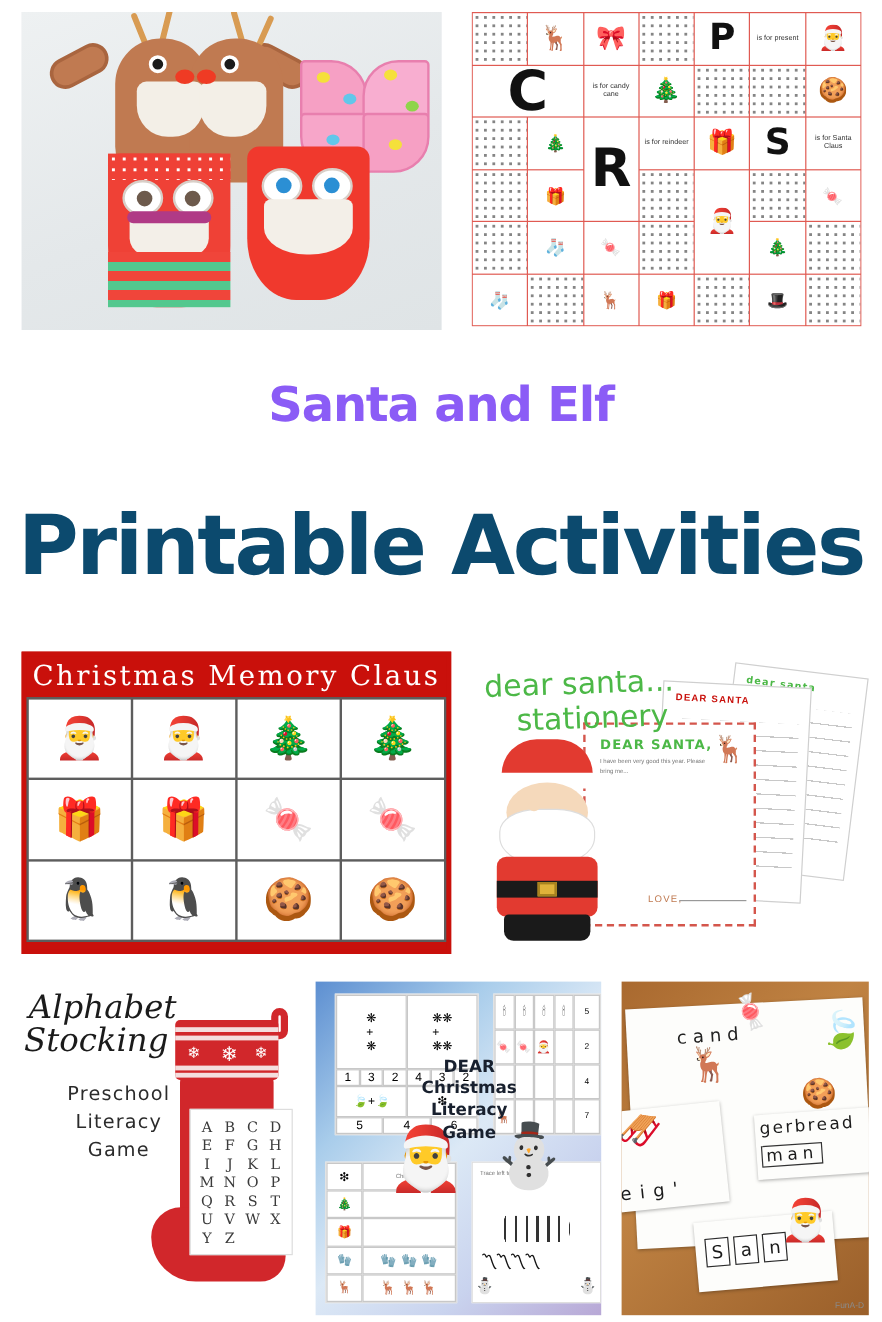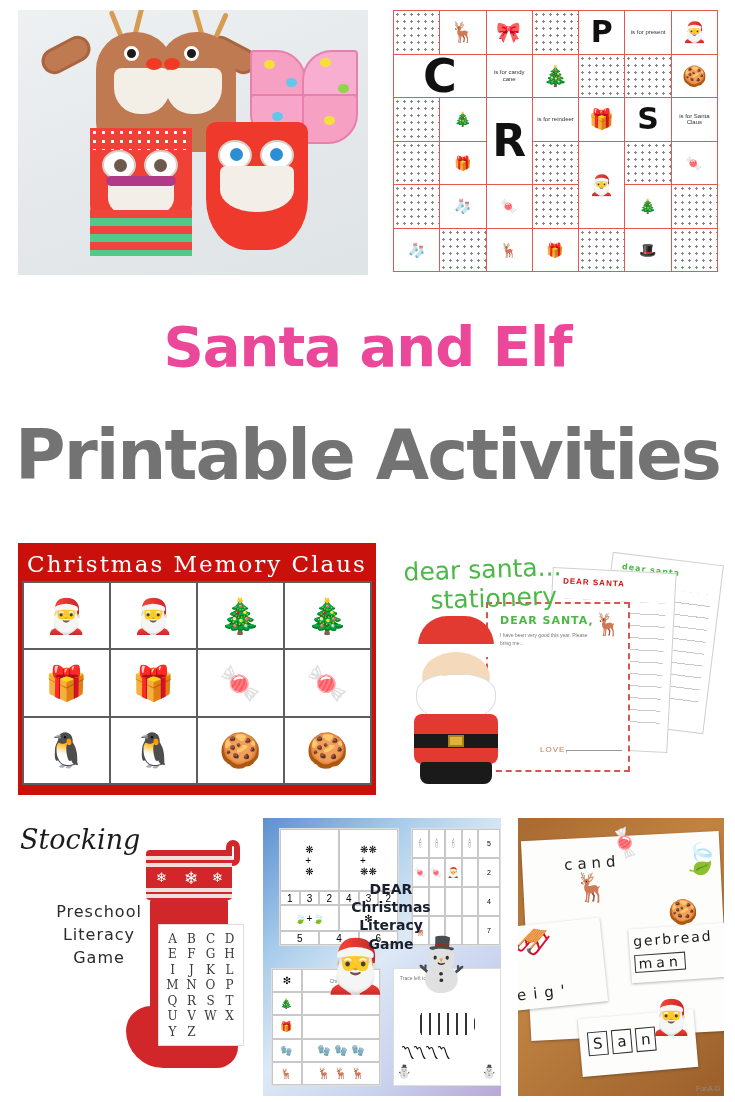--- a/index.html
+++ b/index.html
@@ -57,22 +57,22 @@
   .emoji { font-size:20px; line-height:1; }
   .emoji.s { font-size:14px; }
   .wm { position:absolute; left:38px; top:178px; width:250px; text-align:center;
         font-family:"DejaVu Serif", serif; font-style:italic; font-size:12px;
         color:#3a3a3a; letter-spacing:.3px; z-index:5; text-shadow:0 0 2px #fff,0 0 2px #fff; }
 
   
   #title-block { position:absolute; left:0; top:300px; width:735px; height:215px; }
   .title-line { width:100%; text-align:center; font-family:"DejaVu Sans", sans-serif;
                 font-weight:bold; letter-spacing:-1px; white-space:nowrap; }
-  #title-line1 { position:absolute; top:16px; font-size:56px; color:#ec4899; line-height:1.1; }
-  #title-line2 { position:absolute; top:118px; font-size:69px; color:#737373; line-height:1.1;
+  #title-line1 { position:absolute; top:16px; font-size:40px; color:#8b5cf6; line-height:1.1; }
+  #title-line2 { position:absolute; top:118px; font-size:69px; color:#0c4a6e; line-height:1.1;
                  letter-spacing:-2px; }
 
   
   #memory-game { left:18px; top:543px; width:358px; height:252px; background:#c9100b;
                  border:4px solid #c9100b; }
   .mg-title { height:34px; display:flex; align-items:center; justify-content:center;
               color:#fff; font-size:23px; letter-spacing:2px;
               font-family:"DejaVu Serif", serif; }
   .mg-grid { display:grid; grid-template-columns:repeat(4,1fr); grid-template-rows:repeat(3,1fr);
              gap:2px; background:#5d5d5d; border:2px solid #5d5d5d; height:204px; }
@@ -443,20 +443,21 @@
         <span>T</span>
         <span>U</span>
         <span>V</span>
         <span>W</span>
         <span>X</span>
         <span>Y</span>
         <span>Z</span>
       </div>
     </div>
     <div class="as-title">
+      <div>Alphabet</div>
       <div style="margin-left:-4px;">Stocking</div>
     </div>
     <div class="as-sub">Preschool Literacy Game</div>
   </div>
 
   <div class="panel" id="preschool-pack">
     <div class="pp-inner">
 
       <div class="pp-sheet" style="left:8px;top:0;width:120px;height:118px;">
         <div class="pp-grid" style="grid-template-columns:1fr 1fr;height:62px;">

